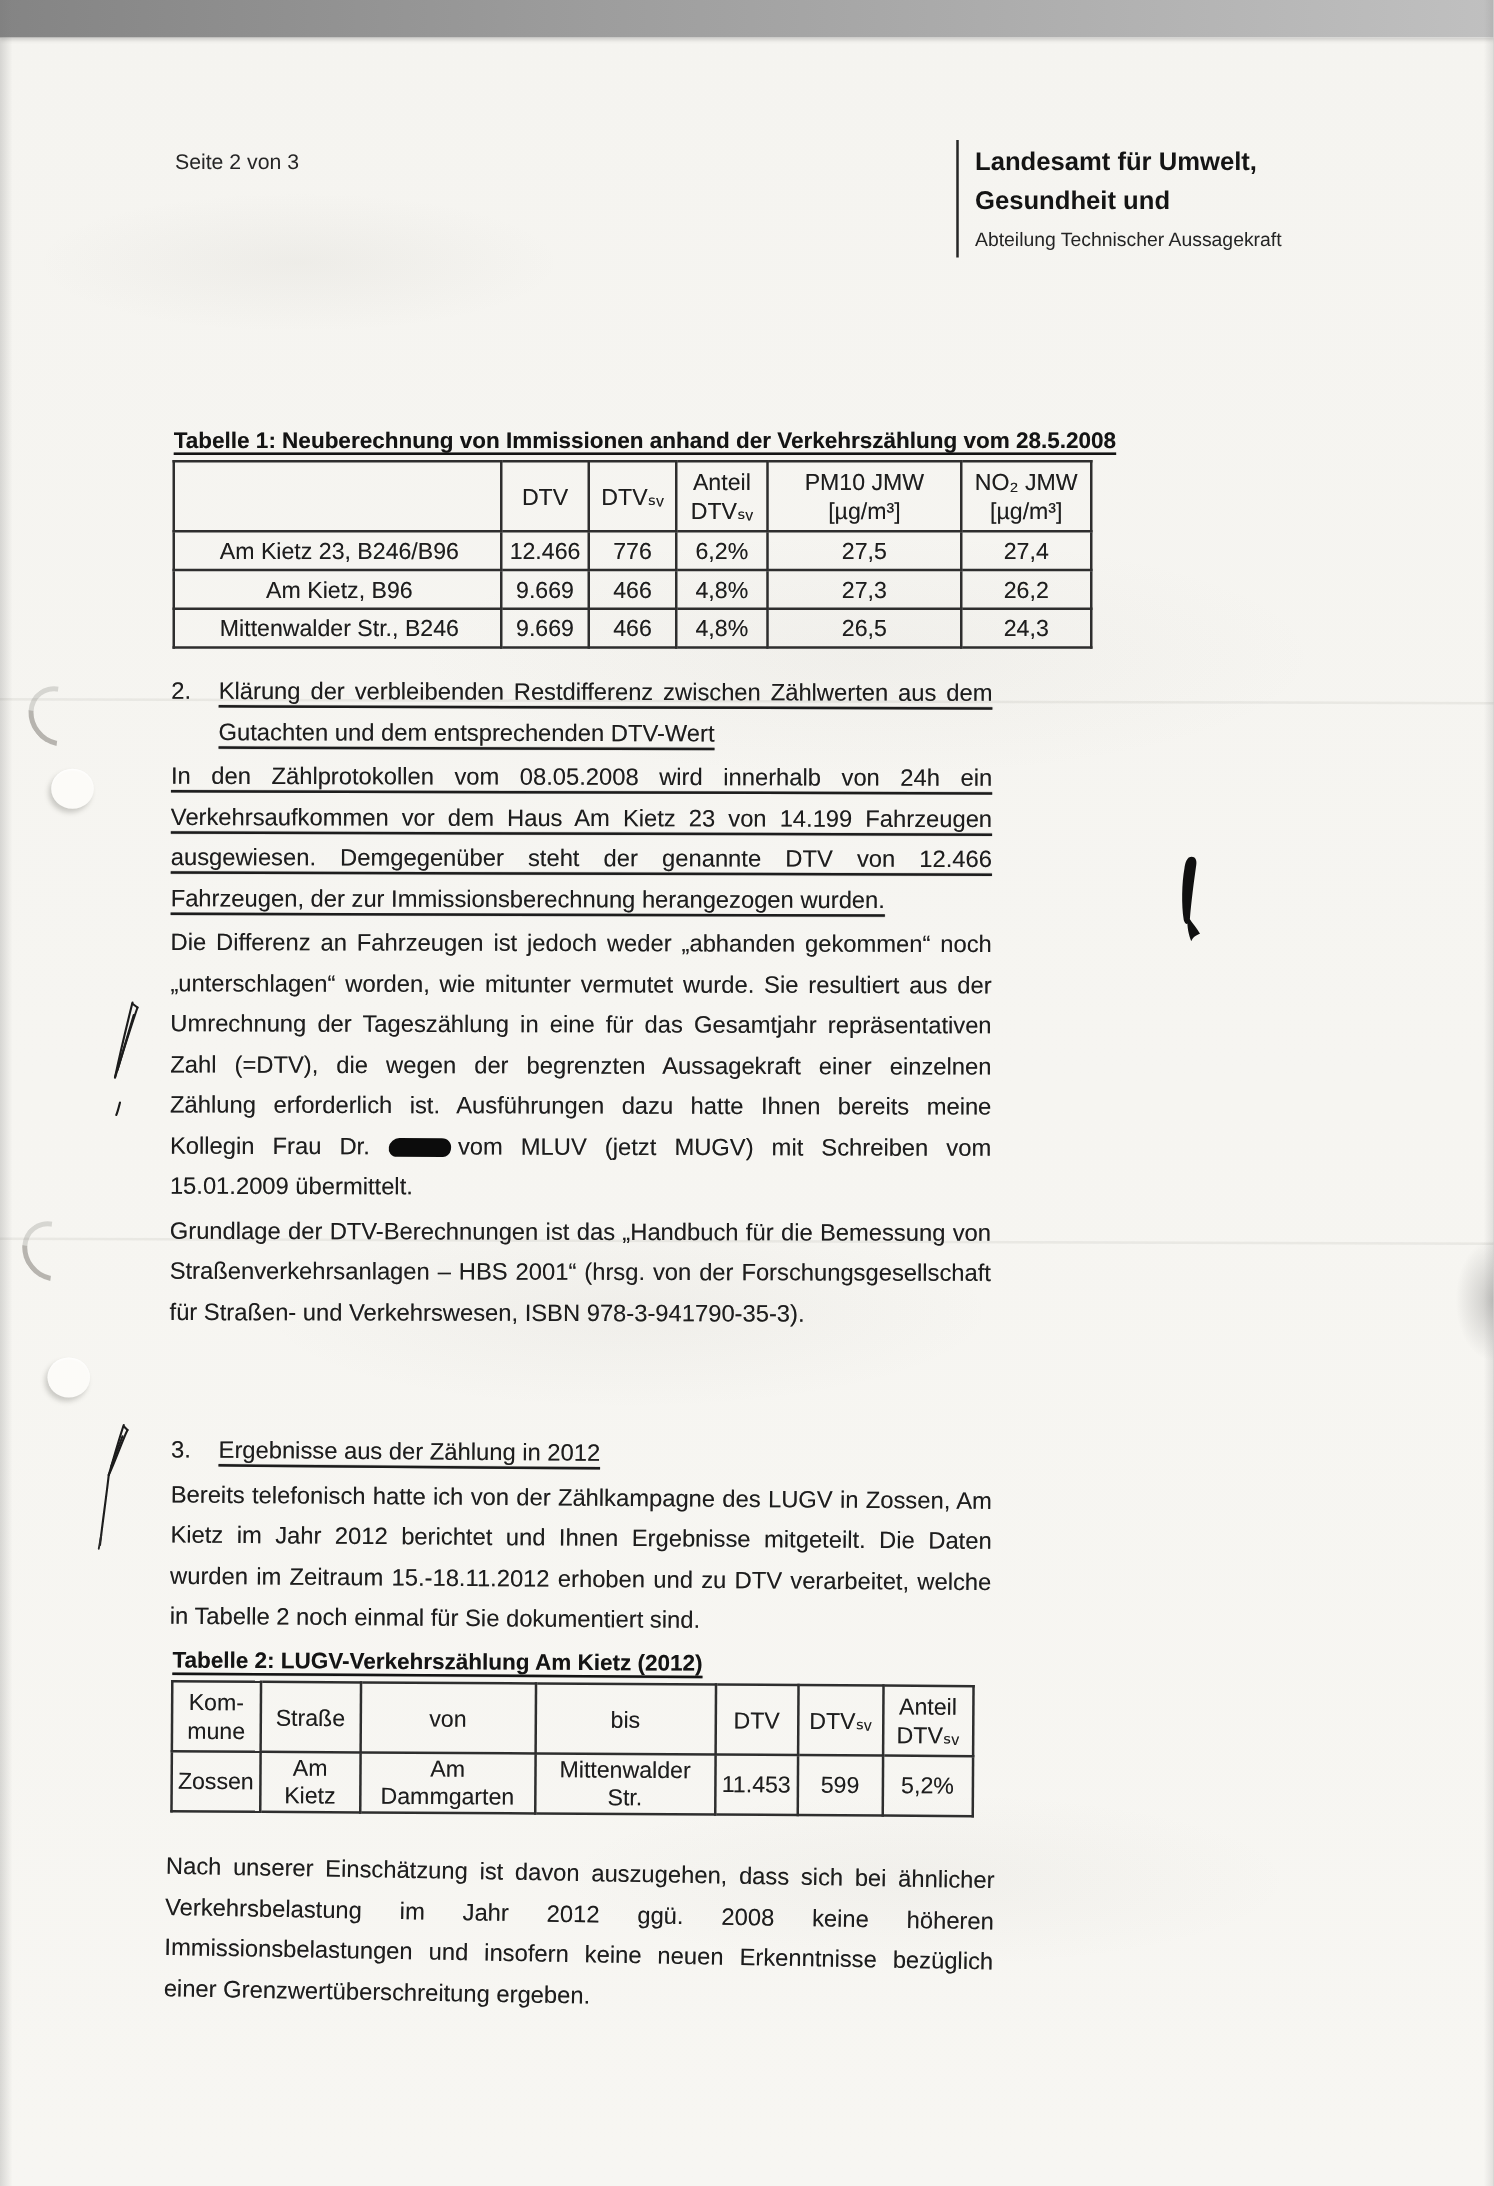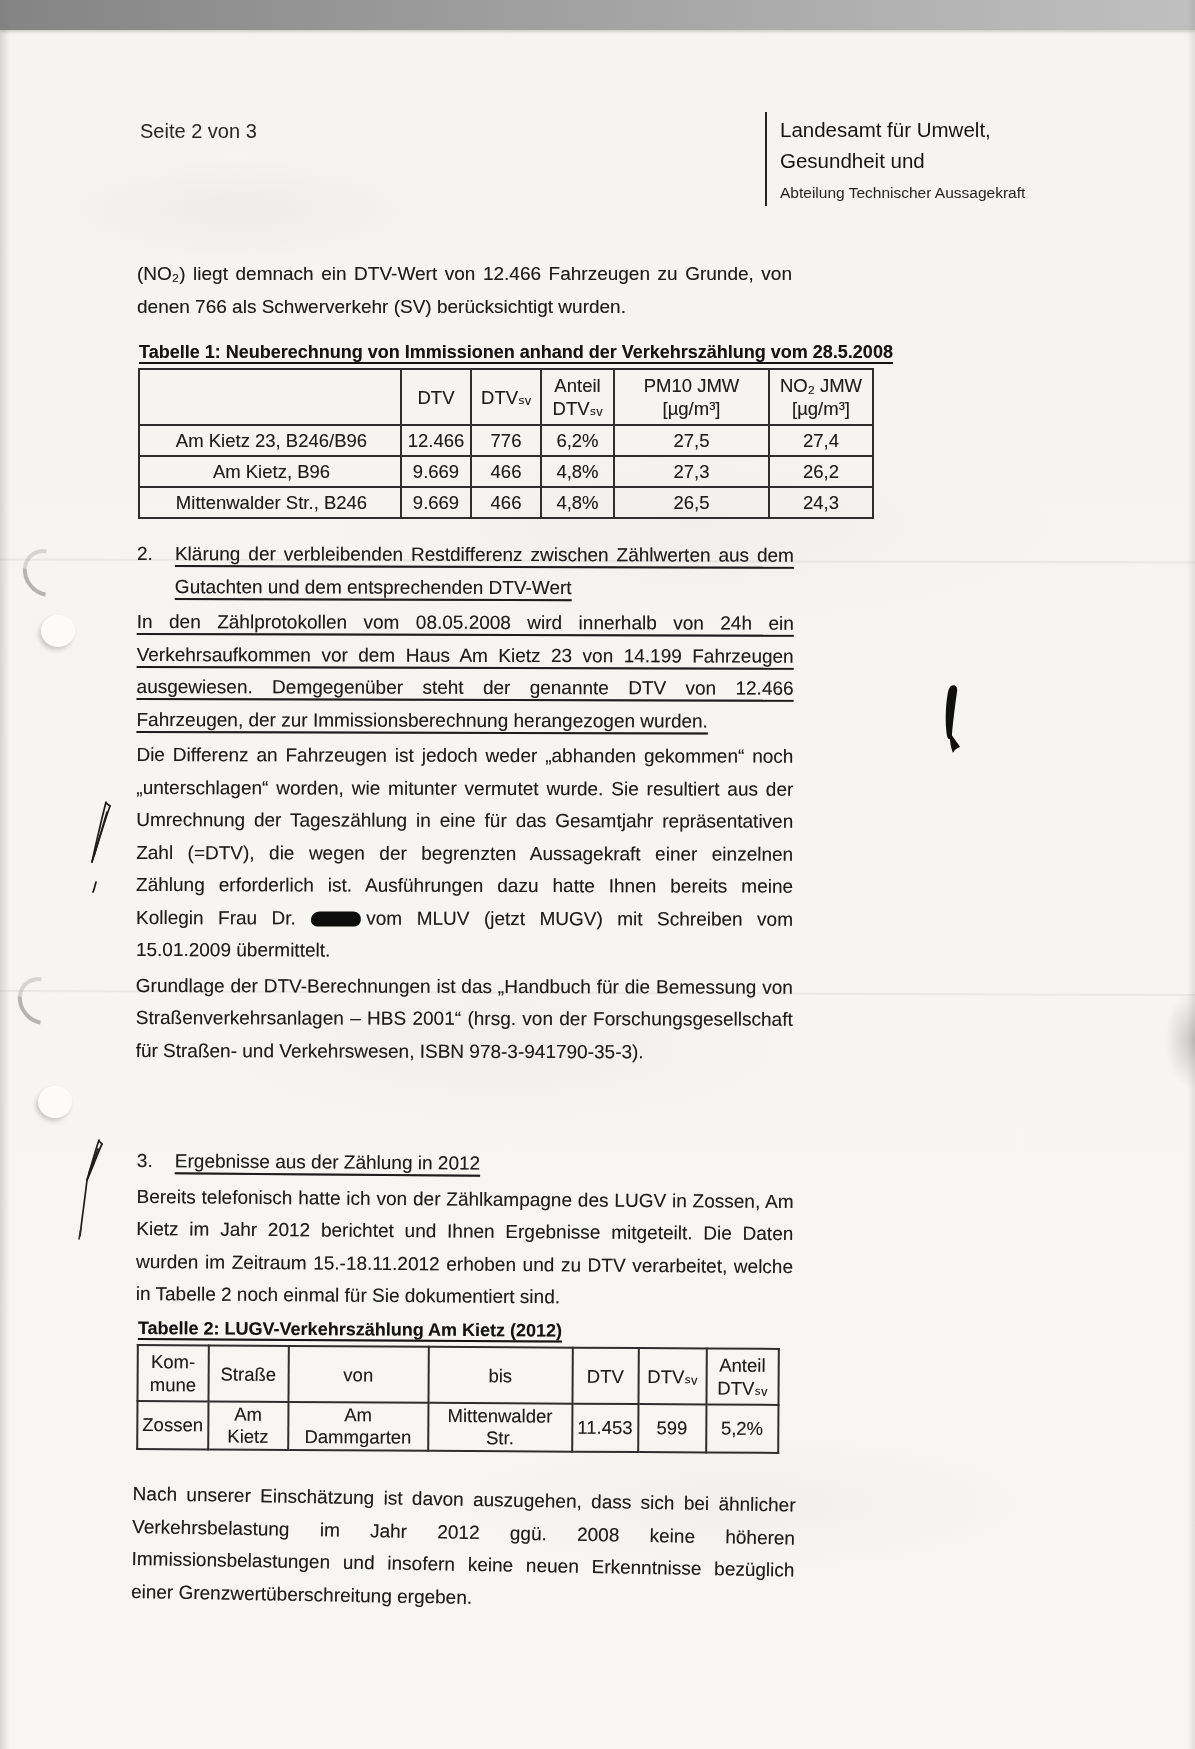--- a/index.html
+++ b/index.html
@@ -35,24 +35,24 @@
     border:4px solid transparent;
     border-left-color:rgba(95,92,85,.42);border-top-color:rgba(95,92,85,.2);
     transform:rotate(-38deg);}
   .crescent1{left:24px;top:548px;}
   .crescent2{left:19px;top:976px;}
   .hole-punch{position:absolute;width:34px;height:32px;border-radius:50%;
     background:#fcfbf8;box-shadow:-2px 3px 4px rgba(90,88,82,.28), inset 0 1px 2px rgba(255,255,255,.9);}
   .hole1{left:41px;top:615px;}
   .hole2{left:38px;top:1086px;}
 
-  .page-label{position:absolute;left:140px;top:120px;font-size:20px;color:#262626;}
+  .page-label{position:absolute;left:140px;top:120px;font-size:17px;color:#262626;}
 
   .letterhead{position:absolute;left:765px;top:112px;border-left:2px solid #262626;padding:2px 0 4px 13px;width:300px;}
-  .agency-line{font-weight:normal;font-size:20.5px;line-height:31px;color:#141414;}
+  .agency-line{font-weight:bold;font-size:20.5px;line-height:31px;color:#141414;}
   .department{font-size:15.5px;margin-top:8px;color:#242424;}
 
   .textblock{position:absolute;font-size:19px;line-height:32.5px;color:#1d1d1d;
     text-align:justify;text-align-last:left;
     text-shadow:0 0 .5px rgba(70,70,70,.55);}
   .intro{left:137px;top:258px;width:655px;}
 
   .tbl-title{font-weight:bold;font-size:18px;color:#141414;
     text-decoration:underline;text-decoration-thickness:1.5px;text-underline-offset:4px;
     margin:0 0 5px 1px;text-shadow:0 0 .5px rgba(70,70,70,.5);}
@@ -98,21 +98,20 @@
   <div class="hole-punch hole2"></div>
 
   <div class="page-label">Seite 2 von 3</div>
 
   <div class="letterhead">
     <div class="agency-line">Landesamt für Umwelt,</div>
     <div class="agency-line">Gesundheit und</div>
     <div class="department">Abteilung Technischer Aussagekraft</div>
   </div>
 
-  <div class="textblock intro">(NO₂) liegt demnach ein DTV-Wert von 12.466 Fahrzeugen zu Grunde, von denen 766 als Schwerverkehr (SV) berücksichtigt wurden.</div>
 
   <div class="table1-wrap">
     <div class="tbl-title">Tabelle 1: Neuberechnung von Immissionen anhand der Verkehrszählung vom 28.5.2008</div>
     <table class="doc-table">
       <colgroup>
         <col style="width:262px">
           <col style="width:70px">
           <col style="width:70px">
         <col style="width:73px">
           <col style="width:155px">

